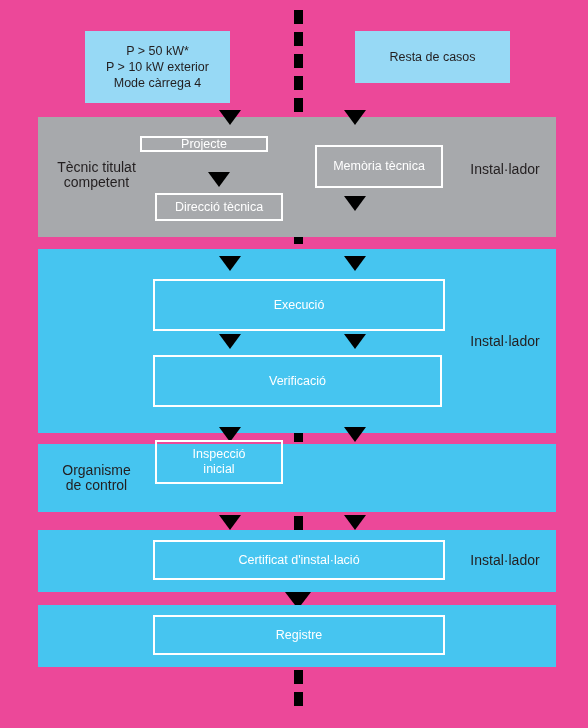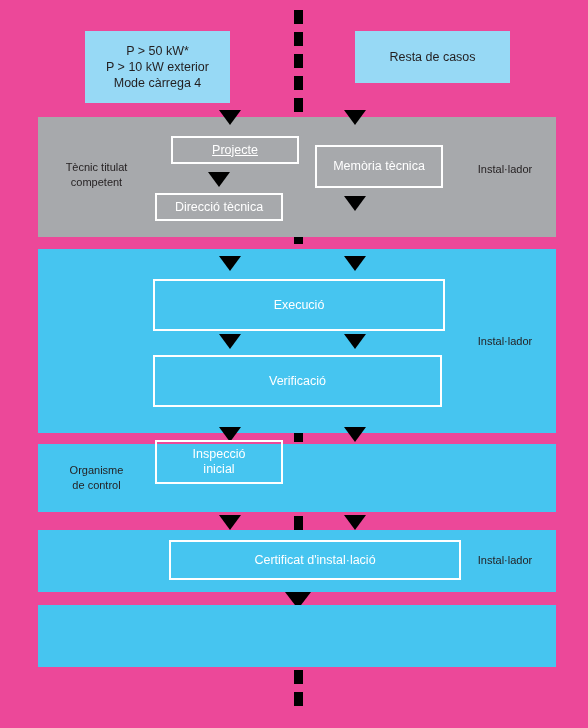--- a/index.html
+++ b/index.html
@@ -78,21 +78,21 @@
     display: flex;
     align-items: center;
     justify-content: center;
     box-sizing: border-box;
   }
 
   
   .role-label {
     position: absolute;
     color: #231f20;
-    font-size: 11px;
+    font-size: 14px;
     line-height: 15px;
     text-align: center;
   }
   .role-label.left  { text-align: center; }
   .role-label.right { text-align: center; }
 
   
   .arrow {
     position: absolute;
     width: 0;
@@ -166,21 +166,21 @@
   <div class="band gray" style="top:117px; height:120px;"></div>
 
   <div class="arrow" style="left:219px; top:110px;"></div>
   <div class="arrow" style="left:344px; top:110px;"></div>
 
   <div class="role-label left" style="left:44px; top:160px; width:105px;">
     <span style="white-space:pre-line">Tècnic titulat
 competent</span>
   </div>
 
-  <div class="proc-box" style="left:171px; top:136px; width:128px; height:28px;text-decoration:underline;">
+  <div class="proc-box" style="left:140px; top:136px; width:128px; height:16px;">
     <span>Projecte</span>
   </div>
 
   <div class="arrow" style="left:208px; top:172px;"></div>
 
   <div class="proc-box" style="left:155px; top:193px; width:128px; height:28px;">
     <span>Direcció tècnica</span>
   </div>
 
   <div class="proc-box" style="left:315px; top:145px; width:128px; height:43px;">
@@ -226,26 +226,29 @@
   <div class="proc-box" style="left:155px; top:440px; width:128px; height:44px;">
     <span style="white-space:pre-line">Inspecció
 inicial</span>
   </div>
 
   <div class="band blue" style="top:530px; height:62px;"></div>
 
   <div class="arrow" style="left:219px; top:515px;"></div>
   <div class="arrow" style="left:344px; top:515px;"></div>
 
-  <div class="proc-box" style="left:153px; top:540px; width:292px; height:40px;margin-left:16px;">
+  <div class="proc-box" style="left:153px; top:540px; width:292px; height:40px;">
     <span>Certificat d'instal·lació</span>
   </div>
 
   <div class="role-label right" style="left:455px; top:553px; width:100px;">
     <span>Instal·lador</span>
   </div>
 
   <div class="band blue" style="top:605px; height:62px;"></div>
 
+  <div class="proc-box" style="left:153px; top:615px; width:292px; height:40px;">
+    <span>Registre</span>
+  </div>
 
 
 
 </div>
 
 </body></html>

